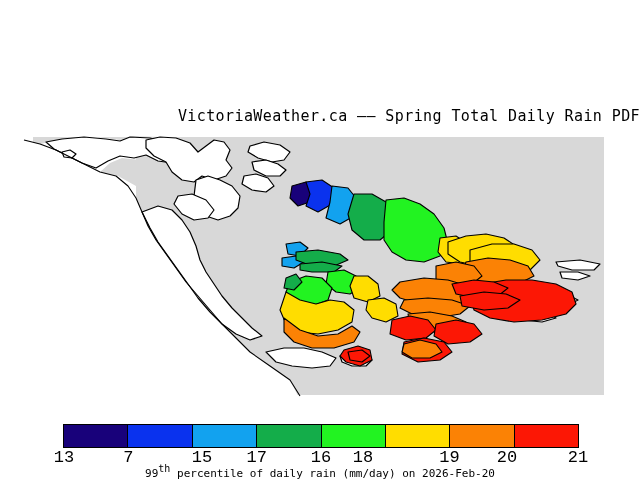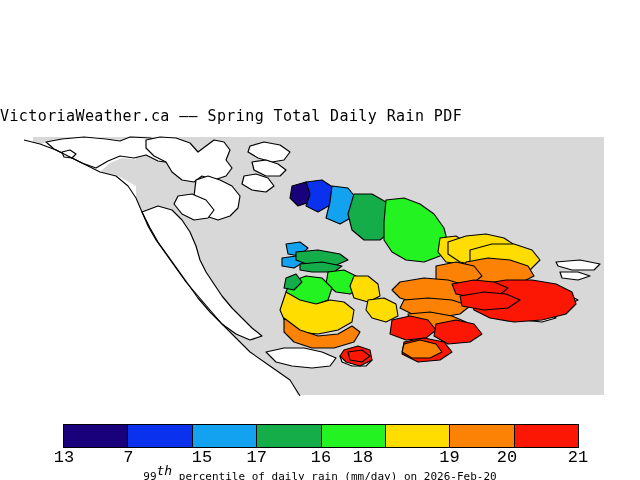--- a/index.html
+++ b/index.html
@@ -5,21 +5,21 @@
   html,body{margin:0;padding:0;}
   body{
     width:640px;height:480px;background:#ffffff;overflow:hidden;
     font-family:"DejaVu Sans Mono",monospace;
   }
   #root{position:relative;width:640px;height:480px;}
 
   
   .title{
     position:absolute;left:0;top:107px;width:640px;
-    text-align:left;font-size:15px;color:#000;
+    text-align:right;font-size:15px;color:#000;
     letter-spacing:0.4px;white-space:nowrap;
   }
 
   
   .map-wrap{position:absolute;left:0;top:0;width:640px;height:400px;}
   .map-svg{display:block;width:640px;height:400px;}
 
   
   .cbar-wrap{position:absolute;left:0;top:424px;width:640px;height:56px;}
   .cbar{
@@ -30,21 +30,21 @@
   .cbar-seg:last-child{border-right:none;}
   .cbar-ticks{position:absolute;left:0;top:24px;width:640px;height:14px;}
   .tick-lbl{
     position:absolute;font-size:17px;color:#000;
     transform:translateX(-50%);white-space:nowrap;font-family:Liberation Mono, monospace;
   }
   .cbar-caption{
     position:absolute;left:0;top:39px;width:640px;text-align:center;
     font-size:11px;color:#000;white-space:nowrap;
   }
-  .cbar-caption sup{font-size:13px;vertical-align:super;font-style:italic;}
+  .cbar-caption sup{font-size:10px;vertical-align:super;}
 </style>
 </head>
 <body>
 
 <div id="root">
 
   <div class="map-wrap">
     <svg class="map-svg" viewBox="0 0 640 400">
 
       <rect x="0" y="0" width="640" height="400" fill="#ffffff"></rect>

